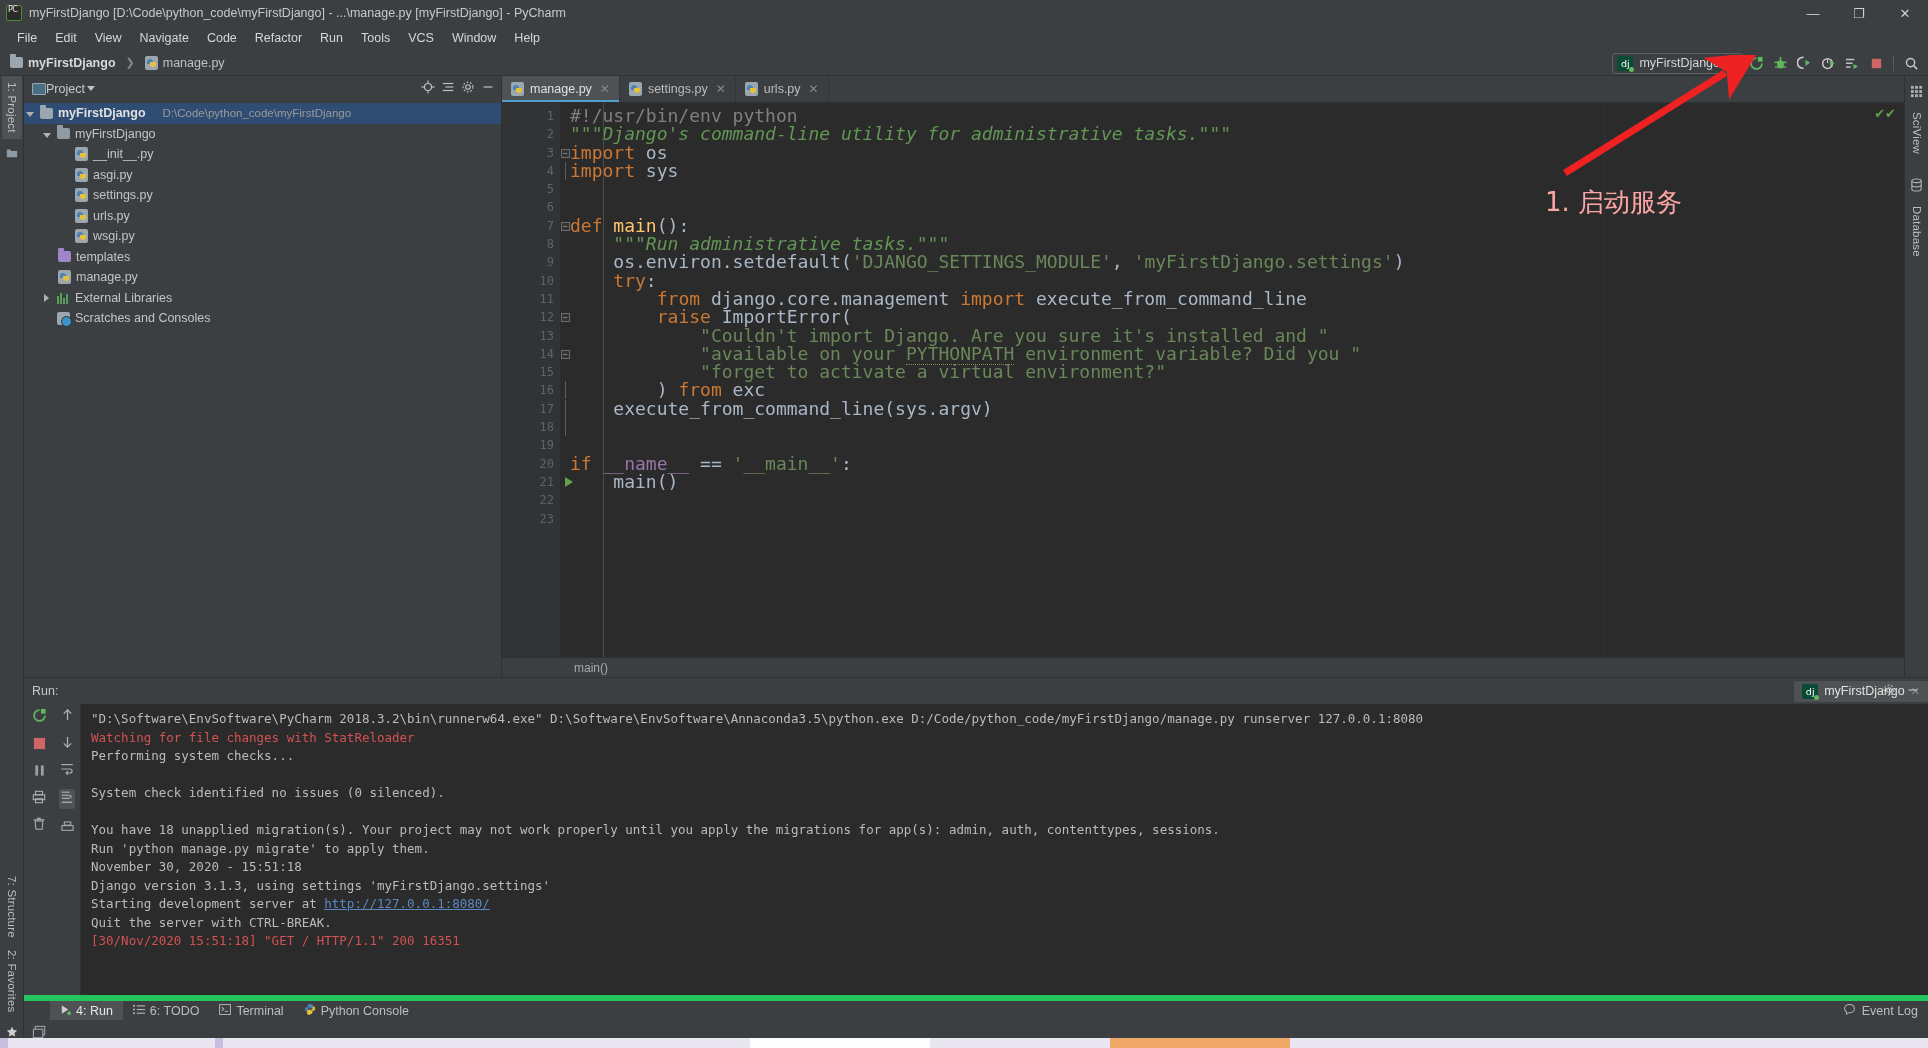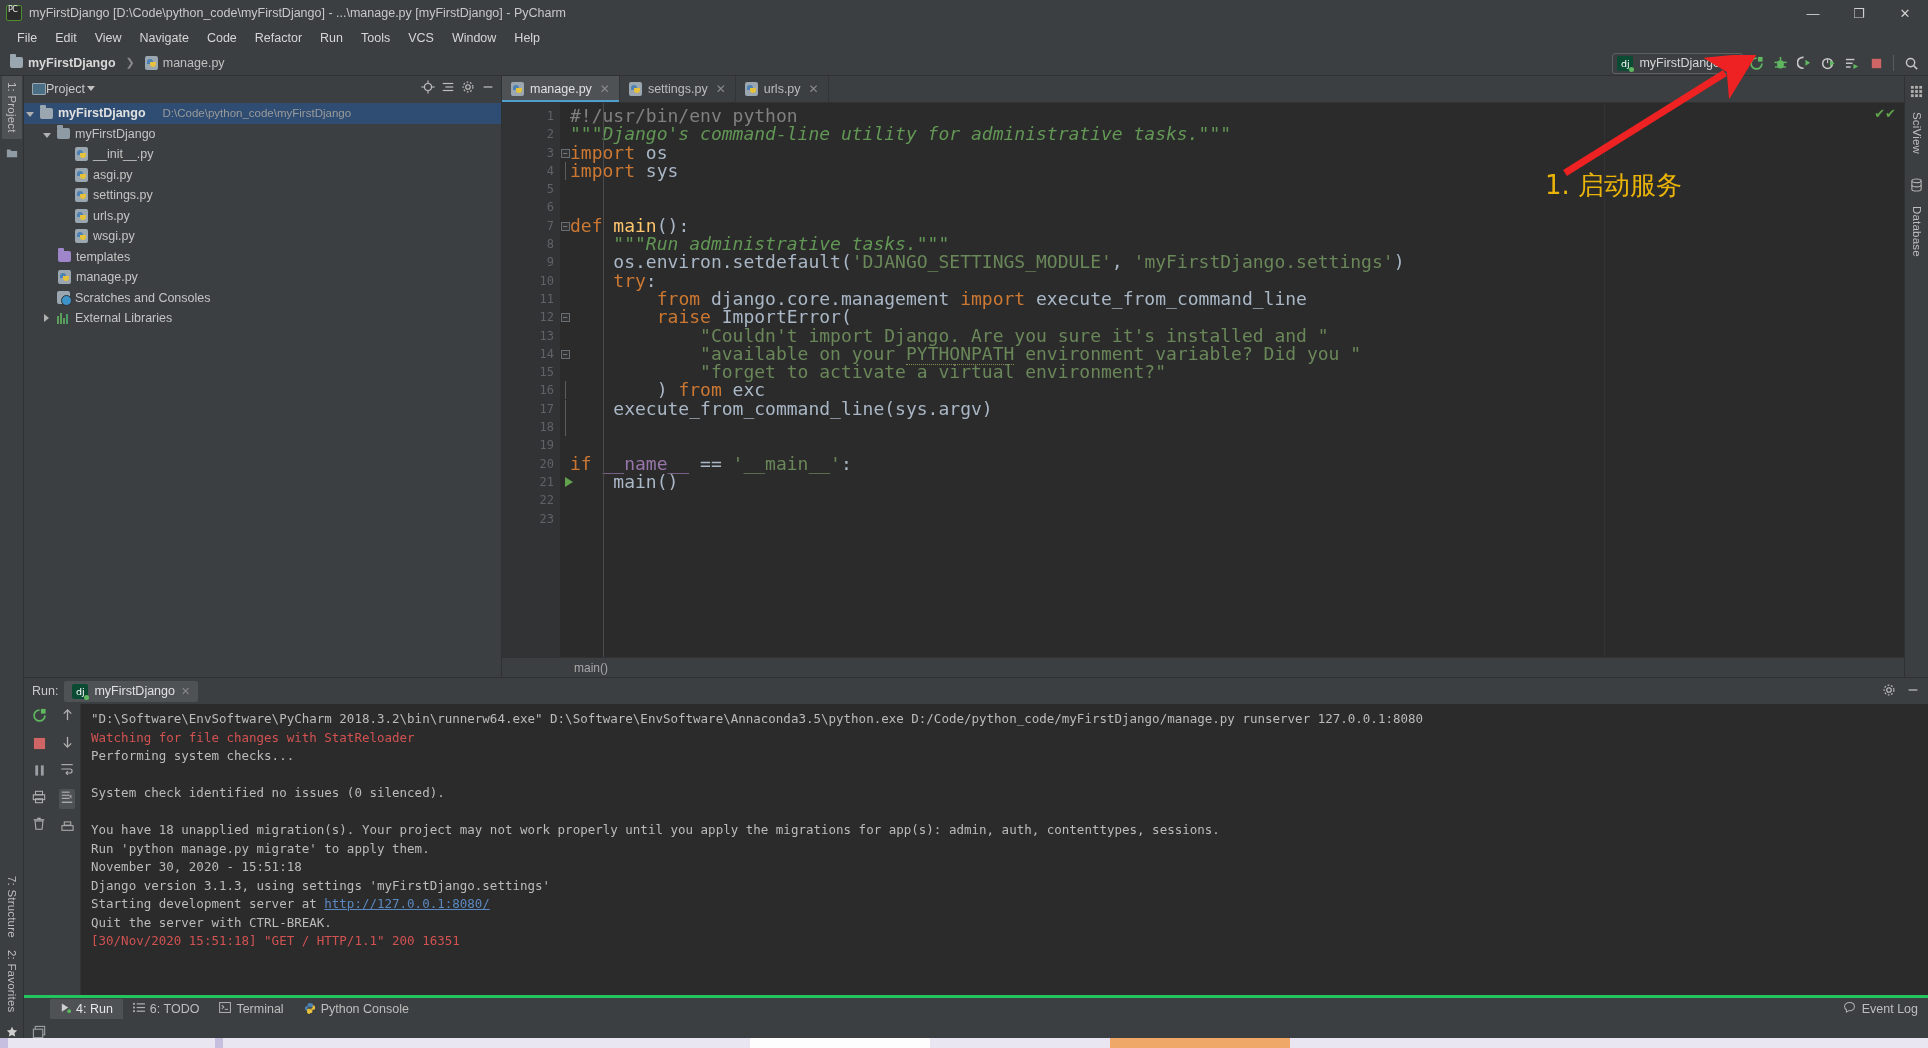--- a/index.html
+++ b/index.html
@@ -233,21 +233,21 @@
     align-items: center; border-left: 1px solid #2f3133; padding-top: 8px; gap: 4px;
   }
 
   
   .run-panel {
     height: 318px; flex: 0 0 318px; background: #3c3f41; display: flex; flex-direction: column;
     border-top: 1px solid #2f3133;
   }
   .run-head {
     height: 26px; flex: 0 0 26px; display: flex; align-items: center; gap: 6px;
-    padding-left: 8px; font-size: 12.5px; color: #c8c8c8; position: relative;
+    padding-left: 8px; font-size: 12.5px; color: #c8c8c8; position: relative; justify-content: space-between;
   }
   .run-tab {
     display: flex; align-items: center; gap: 6px; padding: 3px 8px; background: #4e5254;
     border-radius: 2px; color: #e0e0e0;
   }
   .run-head-right { position: absolute; right: 8px; display: flex; gap: 10px; align-items: center; }
 
   .run-body { flex: 1 1 auto; display: flex; min-height: 0; }
   .run-tools {
     width: 30px; flex: 0 0 30px; display: flex; flex-direction: column; align-items: center;
@@ -263,39 +263,39 @@
     border-left: 1px solid #313335;
   }
   .coline { height: 18.5px; line-height: 18.5px; white-space: pre; color: #bbbbbb; }
   .co-red { color: #d25252; }
   .co-link { color: #5a89c2; text-decoration: underline; }
 
   
   .statusbar {
     height: 25px; flex: 0 0 25px; background: #3c3f41; display: flex; align-items: center;
     font-size: 12.5px; color: #bdbdbd; padding-left: 26px; gap: 0; position: relative;
-    border-top: 3px solid #22c55e;
+    border-top: 6px solid #22c55e;
   }
   .sb-item { display: flex; align-items: center; gap: 5px; padding: 3px 10px; }
   .sb-item.active { background: #4e5254; color: #e6e6e6; }
   .statusbar-right { position: absolute; right: 10px; display: flex; align-items: center; gap: 6px; }
 
   .bottombar {
     height: 28px; flex: 0 0 28px; background: #3c3f41; display: flex; align-items: center;
     padding-left: 8px; position: relative;
   }
   .watermark {
     position: absolute; right: 0; top: 16px; width: 620px; text-align: right;
     font-size: 15px; color: #6f7376; opacity: 0.85; white-space: nowrap; padding-right: 10px;
   }
   .watermark .wm2 { position: absolute; right: 20px; top: 1px; color: #8a8f93; opacity: .75; }
 
   
   .anno-text {
-    position: absolute; left: 1545px; top: 168px; color: #eab308;
+    position: absolute; left: 1545px; top: 185px; color: #fca5a5;
     font-size: 26px; font-family: "DejaVu Sans", sans-serif; z-index: 50; white-space: nowrap;
   }
   .anno-arrow { position: absolute; left: 1525px; top: 55px; z-index: 50; pointer-events: none; }
 
   
   .taskbar {
     position: absolute; left: 0; bottom: 0; width: 1928px; height: 10px;
     background: #e9e6f2;
   }
   .taskbar i { position: absolute; display: block; height: 10px; top: 0; }
@@ -492,34 +492,34 @@
             <div class="trow" style="padding-left:34px">
               <span class="folder-ico purple"></span>
               <span>templates</span>
             </div>
 
             <div class="trow" style="padding-left:34px">
               <span class="py-ico"></span>
               <span>manage.py</span>
             </div>
 
-            <div class="trow" style="padding-left:33px">
-              <span class="scratch-ico"></span>
-              <span>Scratches and Consoles</span>
-            </div>
-
             <div class="trow" style="padding-left:17px">
               <span class="tw"><span class="arr-rt"></span></span>
               <span class="lib-ico">
                 <i style="height:8px"></i>
                   <i style="height:11px"></i>
                   <i style="height:6px"></i>
                   <i style="height:10px;background:#4a9a6a"></i>
               </span>
               <span>External Libraries</span>
+            </div>
+
+            <div class="trow" style="padding-left:33px">
+              <span class="scratch-ico"></span>
+              <span>Scratches and Consoles</span>
             </div>
           </div>
         </div>
 
         <div class="editor-col">
 
           <div class="tabsbar">
             <div class="etab active">
               <span class="py-ico"></span>
               <span>manage.py</span>

